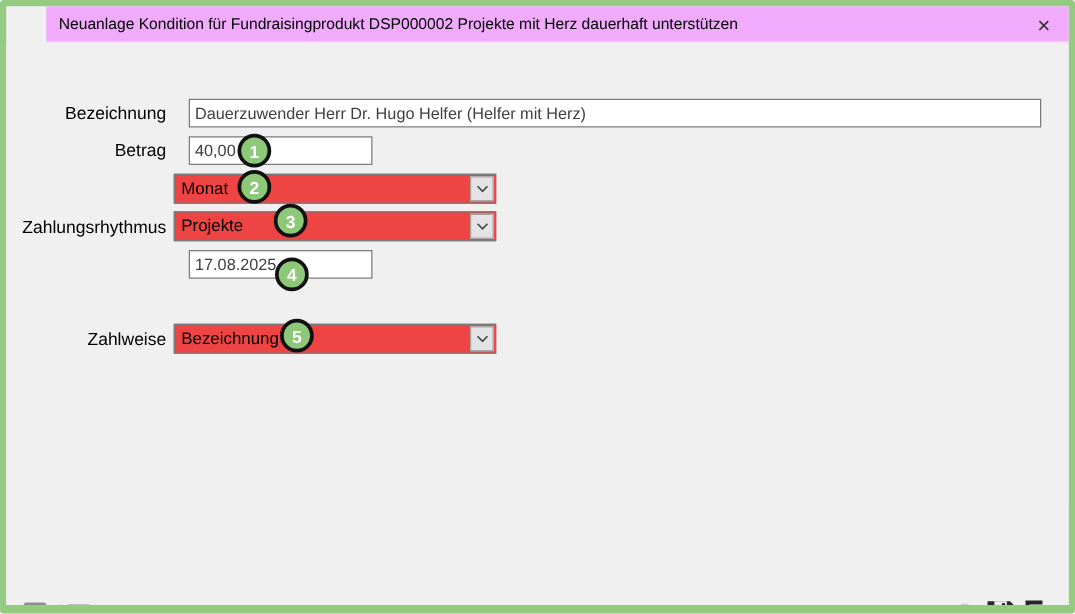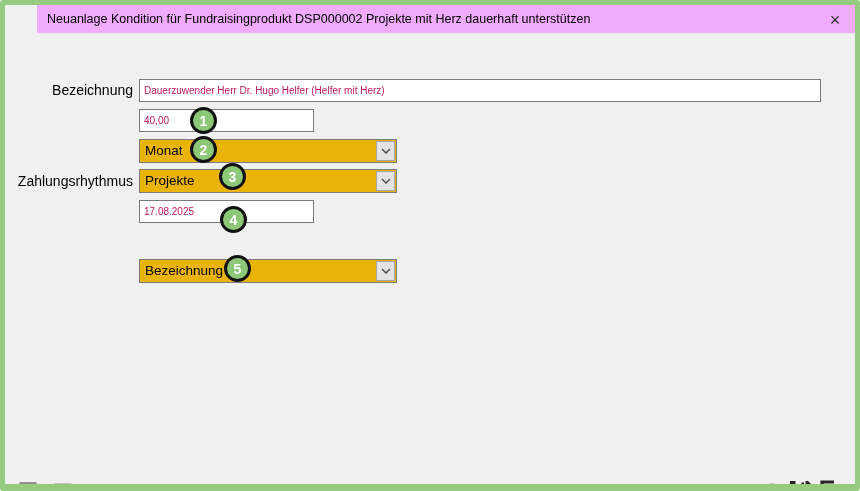--- a/index.html
+++ b/index.html
@@ -20,31 +20,31 @@
     display:flex; align-items:center; justify-content:center;
     font-size:18px; color:#333; cursor:default; background:transparent; border:none;
   }
   .content { position:absolute; top:30px; left:0; right:0; bottom:0; background:#f0f0f0; }
 
   .lbl {
     position:absolute; left:0; width:128px; text-align:right;
     font-size:14px; color:#000; line-height:23px;
   }
   .field {
-    position:absolute; left:134px; height:23px; background:#fff;
-    border:1px solid #7a7a7a; font-size:10px; color:#be185d;
+    position:absolute; left:146px; height:23px; background:#fff;
+    border:1px solid #7a7a7a; font-size:13px; color:#404040;
     padding:0 4px; line-height:21px; white-space:nowrap; overflow:hidden;
   }
   .field.wide  { width:682px; }
-  .field.small { width:175px; }
+  .field.small { width:147px; }
   .field.hl    { background:#fbf3cf; }
   .caret { display:inline-block; width:1px; height:14px; background:#000; vertical-align:-2px; }
 
   .combo {
-    position:absolute; left:134px; width:258px; height:24px; background:#eab308;
+    position:absolute; left:134px; width:258px; height:24px; background:#ef4444;
     border:1px solid #7a7a7a; font-size:13.5px; color:#000;
   }
   .combo .val { position:absolute; left:5px; top:0; line-height:22px; white-space:nowrap; }
   .combo .drop {
     position:absolute; top:1px; right:1px; width:19px; bottom:1px;
     background:#e3e3e3; border:1px solid #a6a6a6;
     display:flex; align-items:center; justify-content:center;
   }
 
   .badge {
@@ -76,20 +76,21 @@
     <button class="close-btn">×</button>
   </div>
 
   <div class="content">
 
     <div class="lbl" style="top:44px">Bezeichnung</div>
     <div class="field wide" style="top:44px">
       <span>Dauerzuwender Herr Dr. Hugo Helfer (Helfer mit Herz)</span>
     </div>
 
+    <div class="lbl" style="top:74px">Betrag</div>
     <div class="field small" style="top:74px">
       <span>40,00</span>
     </div>
 
     <div class="combo" style="top:104px">
       <span class="val">Monat</span>
       <span class="drop">
         <svg width="10" height="6" viewBox="0 0 10 6">
             <polyline points="1,1 5,5 9,1" fill="none" stroke="#444" stroke-width="1.3"></polyline>
           </svg>
@@ -104,20 +105,21 @@
             <polyline points="1,1 5,5 9,1" fill="none" stroke="#444" stroke-width="1.3"></polyline>
           </svg>
       </span>
     </div>
 
     <div class="field small" style="top:165px">
       <span>17.08.2025</span>
     </div>
 
 
+    <div class="lbl" style="top:224px;line-height:24px">Zahlweise</div>
     <div class="combo" style="top:224px">
       <span class="val">Bezeichnung</span>
       <span class="drop">
         <svg width="10" height="6" viewBox="0 0 10 6">
             <polyline points="1,1 5,5 9,1" fill="none" stroke="#444" stroke-width="1.3"></polyline>
           </svg>
       </span>
     </div>
 
     <div class="badge b1">1</div>

